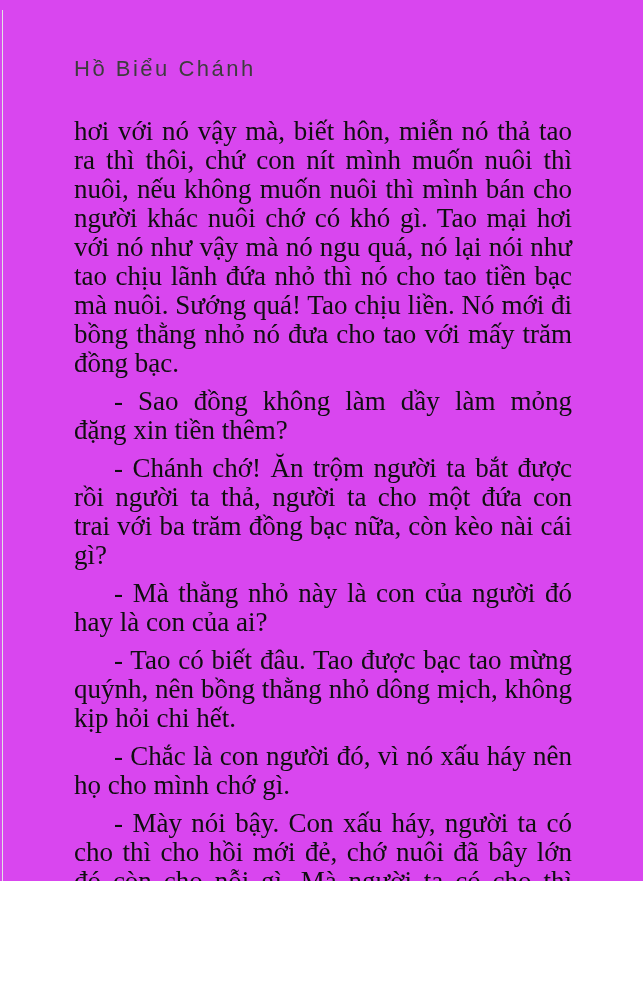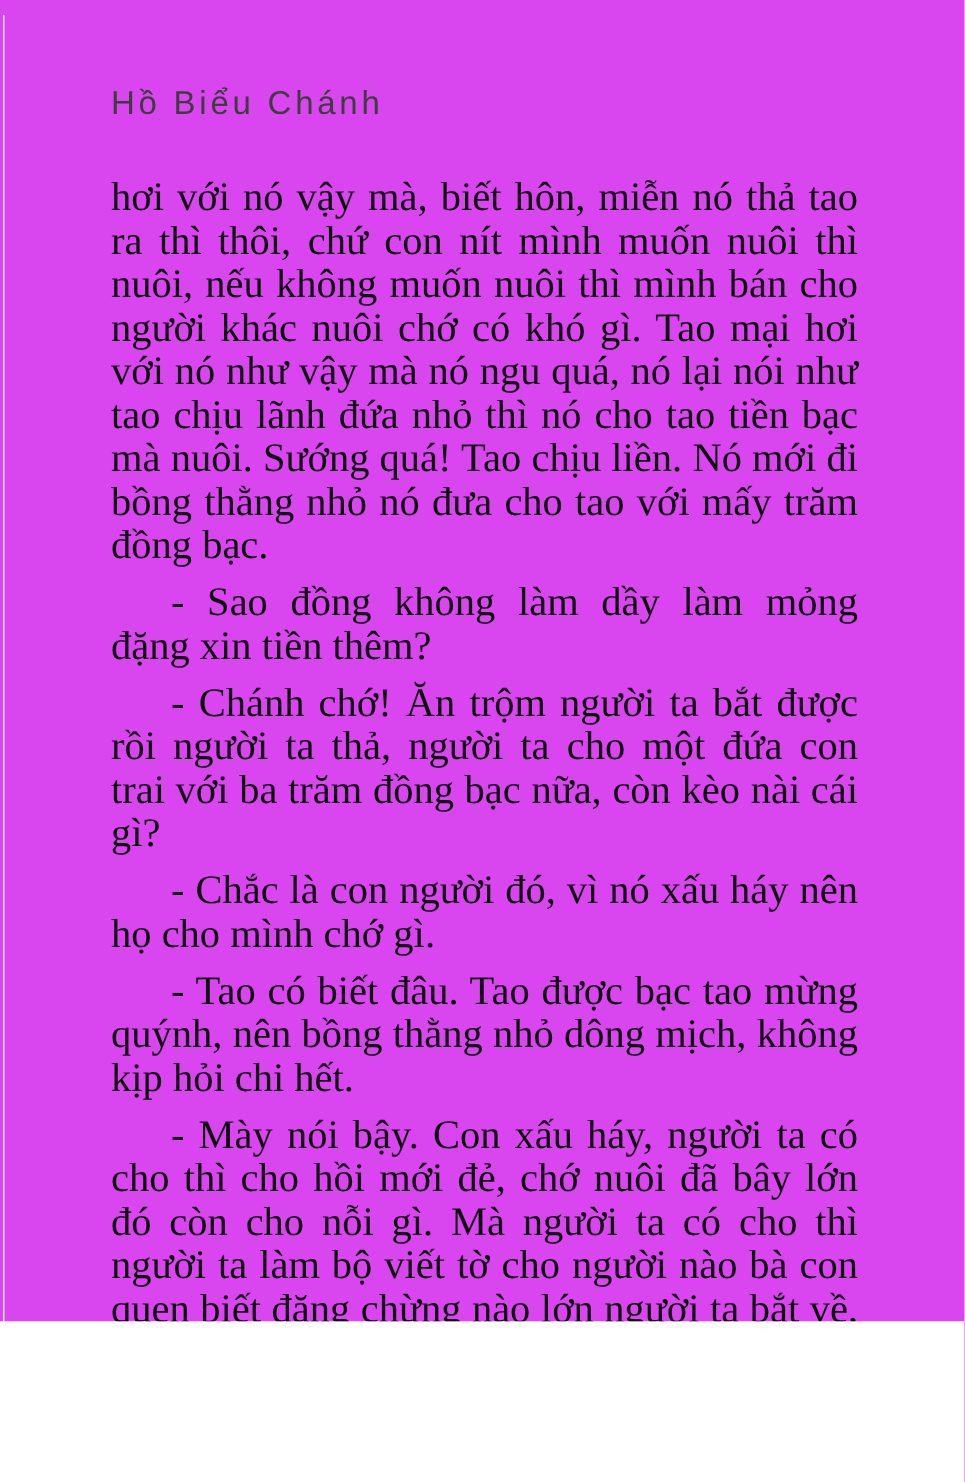--- a/index.html
+++ b/index.html
@@ -85,22 +85,23 @@
 
   <header class="running-header">
     <span>Hồ Biểu Chánh</span>
   </header>
 
   <main class="page-body">
 
   <p class="para">hơi với nó vậy mà, biết hôn, miễn nó thả tao ra thì thôi, chứ con nít mình muốn nuôi thì nuôi, nếu không muốn nuôi thì mình bán cho người khác nuôi chớ có khó gì. Tao mại hơi với nó như vậy mà nó ngu quá, nó lại nói như tao chịu lãnh đứa nhỏ thì nó cho tao tiền bạc mà nuôi. Sướng quá! Tao chịu liền. Nó mới đi bồng thằng nhỏ nó đưa cho tao với mấy trăm đồng bạc.</p>
       <p class="para indent">- Sao đồng không làm dầy làm mỏng đặng xin tiền thêm?</p>
       <p class="para indent">- Chánh chớ! Ăn trộm người ta bắt được rồi người ta thả, người ta cho một đứa con trai với ba trăm đồng bạc nữa, còn kèo nài cái gì?</p>
+      <p class="para indent">- Mà thằng nhỏ này là con của người đó hay là con của ai?</p>
+      <p class="para indent">- Tao có biết đâu. Tao được bạc tao mừng quýnh, nên bồng thằng nhỏ dông mịch, không kịp hỏi chi hết.</p>
       <p class="para indent">- Chắc là con người đó, vì nó xấu háy nên họ cho mình chớ gì.</p>
-      <p class="para indent">- Tao có biết đâu. Tao được bạc tao mừng quýnh, nên bồng thằng nhỏ dông mịch, không kịp hỏi chi hết.</p>
       <p class="para indent">- Mày nói bậy. Con xấu háy, người ta có cho thì cho hồi mới đẻ, chớ nuôi đã bây lớn đó còn cho nỗi gì. Mà người ta có cho thì người ta làm bộ viết tờ cho người nào bà con quen biết đặng chừng nào lớn người ta bắt về, chớ sao lại cho tao, mà còn dặn phải đem đi mất đừng léo hánh tới xóm đó nữa.</p>
     </main>
 
   <footer class="page-footer">
     <div class="page-number">8</div>
     <svg class="swash" width="66" height="18" viewBox="0 0 66 18" aria-hidden="true">
       <path d="M2,9 C12,14 22,15 31,10 C38,6 50,3.5 63,7" fill="none" stroke="#2b2b2b" stroke-width="1.7" stroke-linecap="round"></path>
       <path d="M1,12 C11,17 23,17.5 33,12.5 C40,8.5 52,6 63.5,9.5" fill="none" stroke="#2b2b2b" stroke-width="1.7" stroke-linecap="round"></path>
     </svg>
   </footer>

